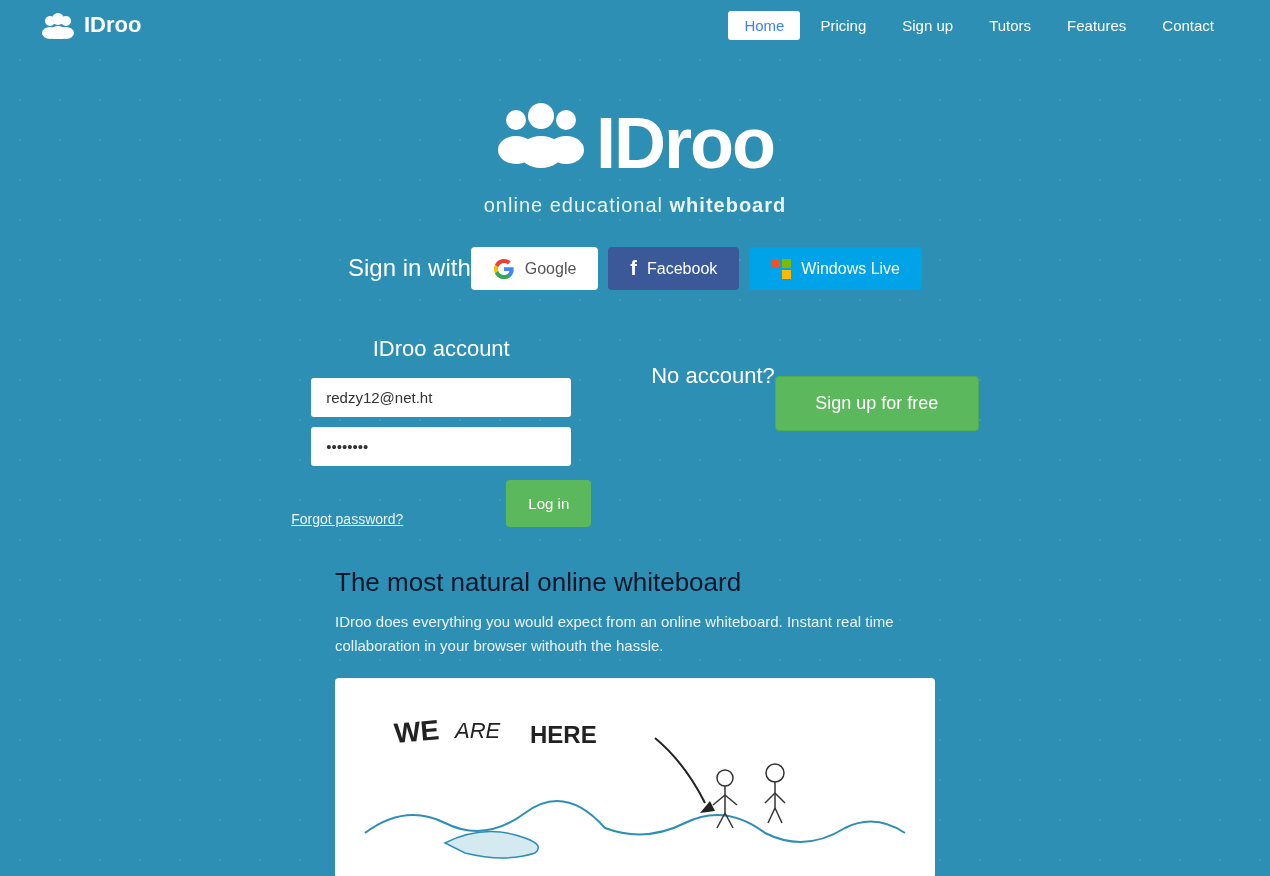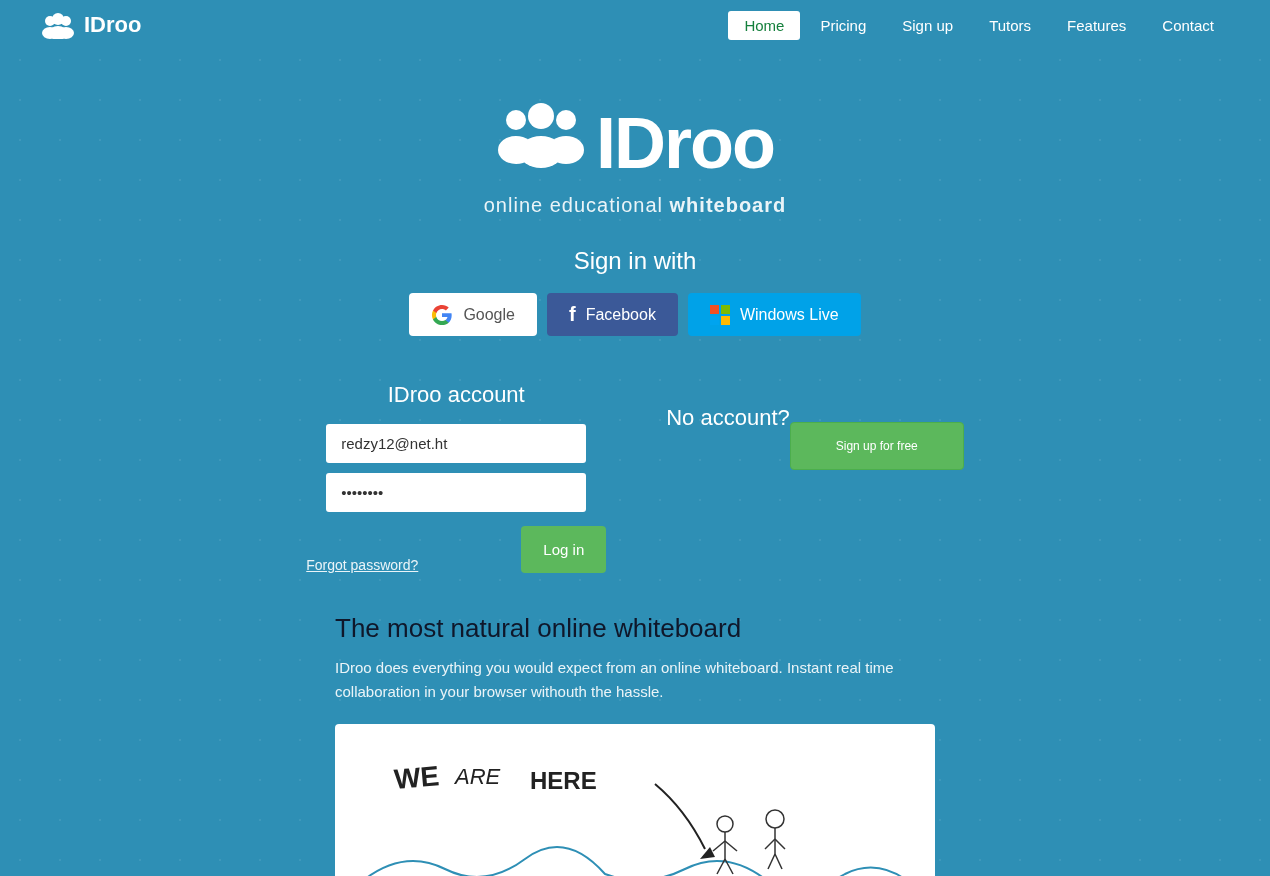--- a/index.html
+++ b/index.html
@@ -47,21 +47,21 @@
     .nav-link {
       color: white;
       text-decoration: none;
       padding: 6px 16px;
       font-size: 15px;
       border-radius: 3px;
     }
 
     .nav-link.active {
       background-color: white;
-      color: #15803d;
+      color: #3b82f6;
     }
 
     
     .main {
       display: flex;
       flex-direction: column;
       align-items: center;
       padding-top: 50px;
     }
 
@@ -98,21 +98,21 @@
       letter-spacing: 1px;
     }
 
     .tagline strong {
       font-weight: bold;
     }
 
     
     .signin-section {
       display: flex;
-      flex-direction: column;
+      flex-direction: row;
       align-items: center;
       margin-bottom: 30px;
     }
 
     .signin-title {
       font-size: 24px;
       color: white;
       margin-bottom: 18px;
       font-weight: normal;
     }
@@ -214,23 +214,23 @@
       flex-direction: row;
       align-items: center;
     }
 
     .signup-btn {
       background-color: #5cb85c;
       color: white;
       border: 1px solid #4cae4c;
       border-radius: 4px;
       padding: 16px 32px;
-      font-size: 12px;
+      font-size: 18px;
       cursor: pointer;
-      width: 174px;
+      width: 204px;
       margin-top: 40px;
     }
 
     
     .bottom-section {
       width: 100%;
       max-width: 640px;
       padding: 0 20px;
     }
 

